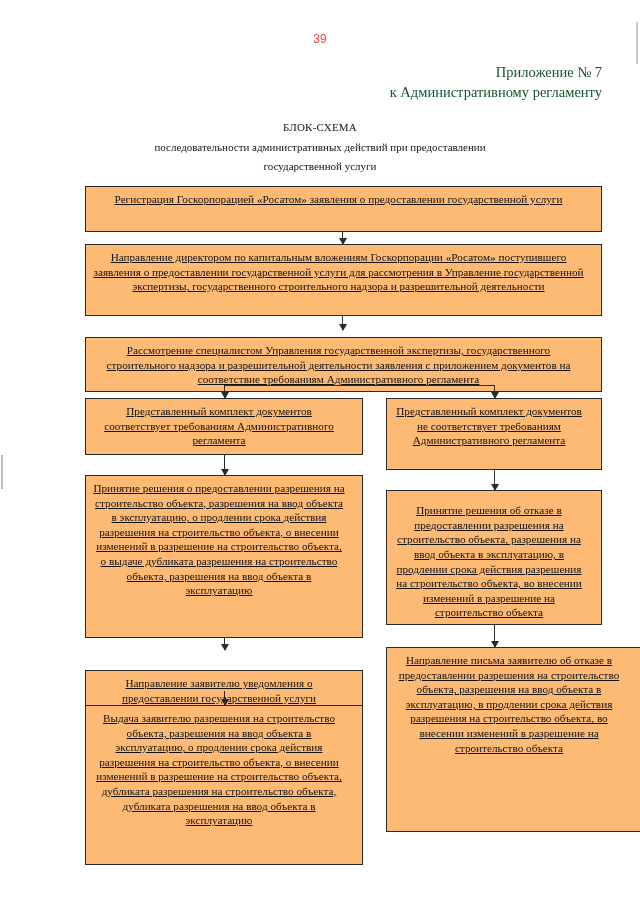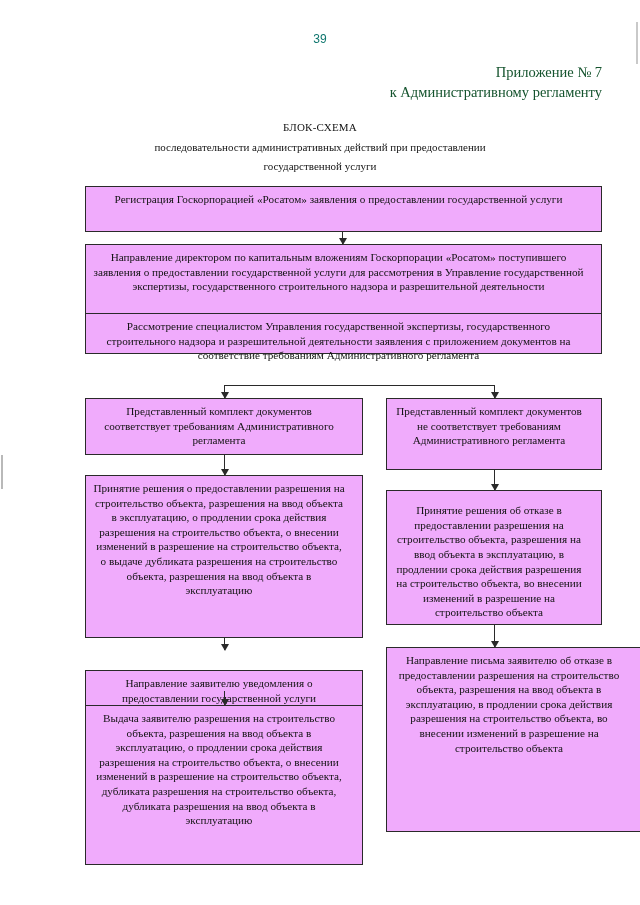--- a/index.html
+++ b/index.html
@@ -44,21 +44,21 @@
 
   
   .page-number {
     position: absolute;
     top: 32px;
     left: 0;
     width: 640px;
     text-align: center;
     font-family: "Liberation Sans", "DejaVu Sans", sans-serif;
     font-size: 12px;
-    color: #0f766e;
+    color: #ef4444;
   }
 
   
   .appendix {
     position: absolute;
     top: 62px;
     right: 38px;
     text-align: right;
     font-size: 14.5px;
     line-height: 20px;
@@ -77,29 +77,30 @@
     line-height: 19.5px;
     color: #131313;
   }
   .doc-title .t-main { letter-spacing: 0.2px; }
 
   
   .box {
     position: absolute;
     box-sizing: border-box;
     border: 1.2px solid #2a2a2a;
-    background: #f0abfc;
+    background: #fdba74;
     display: flex;
     align-items: flex-start;
     justify-content: center;
     text-align: center;
     font-size: 11.2px;
     line-height: 14.6px;
     color: #131313;
     padding: 5px 17px 4px 7px;
+    text-decoration: underline;
   }
   .box > span {
     display: block;
     width: 100%;
   }
 
   
   .conn {
     position: absolute;
     width: 1.4px;
@@ -150,21 +151,21 @@
   </div>
 
   <div class="conn" style="left:342px; top:232px; height:12px;"></div>
 
   <div class="box" style="left:85px; top:244px; width:517px; height:72px;">
     <span>Направление директором по капитальным вложениям Госкорпорации «Росатом» поступившего заявления о предоставлении государственной услуги для рассмотрения в Управление государственной экспертизы, государственного строительного надзора и разрешительной деятельности</span>
   </div>
 
   <div class="conn" style="left:342px; top:316px; height:14px;"></div>
 
-  <div class="box" style="left:85px; top:313px; width:517px; height:41px;">
+  <div class="box" style="left:85px; top:337px; width:517px; height:55px;">
     <span>Рассмотрение специалистом Управления государственной экспертизы, государственного строительного надзора и разрешительной деятельности заявления с приложением документов на соответствие требованиям Административного регламента</span>
   </div>
 
   <div class="conn-h" style="left:224px; top:385px; width:271px;"></div>
   <div class="conn" style="left:224px; top:385px; height:13px;"></div>
   <div class="conn" style="left:494px; top:385px; height:13px;"></div>
 
   <div class="box" style="left:85px; top:398px; width:278px; height:57px;">
     <span>Представленный комплект документов соответствует требованиям Административного регламента</span>
   </div>

